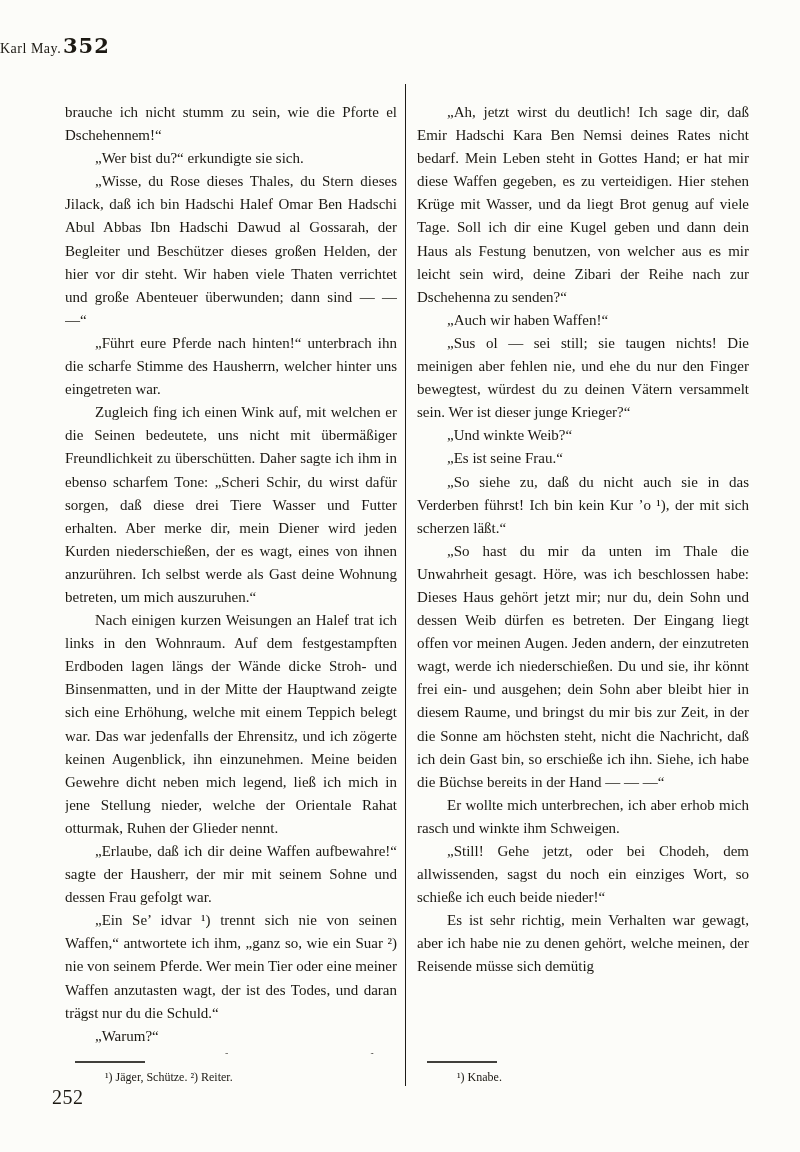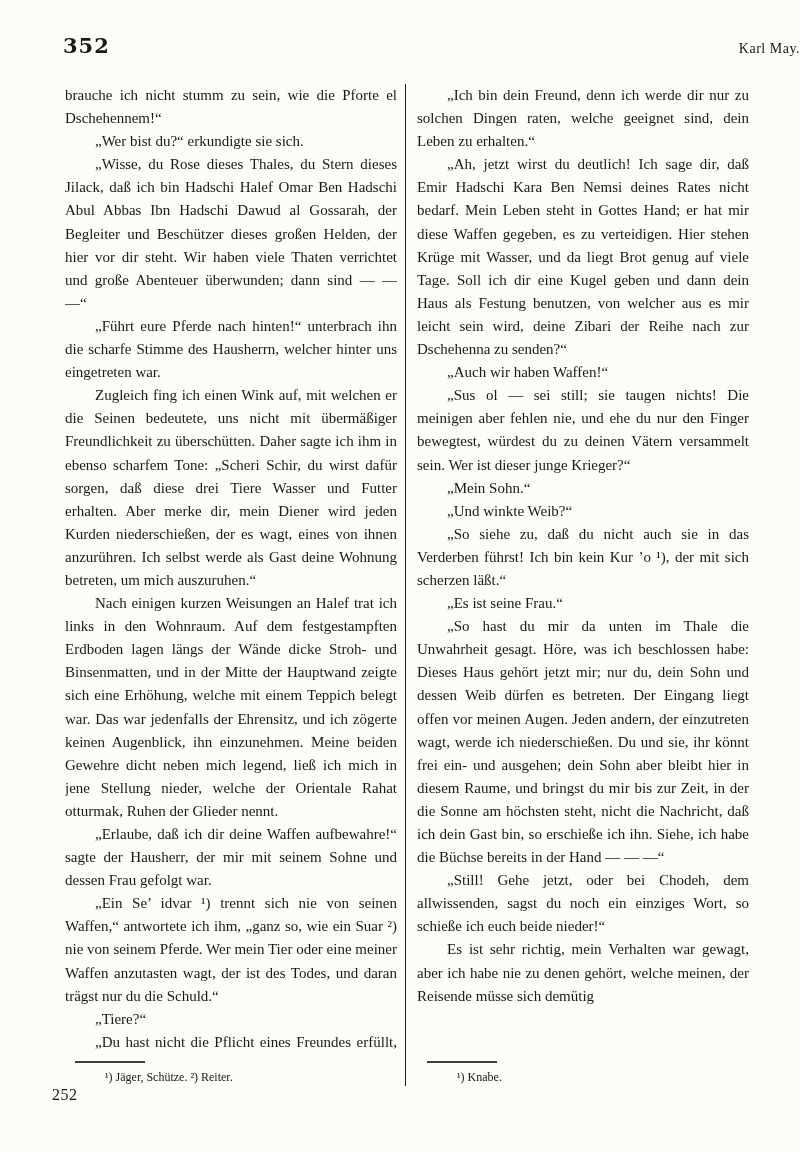--- a/index.html
+++ b/index.html
@@ -12,30 +12,30 @@
   .page { position:relative; width:800px; height:1152px; overflow:hidden; }
 
   
   .pgnum {
     position:absolute; left:63px; top:33px;
     font-size:21px; font-weight:bold; letter-spacing:1px;
     font-family:"DejaVu Serif","Liberation Serif",serif;
   }
   .runtitle {
     position:absolute; left:0; top:41px; width:100%;
-    text-align:right; font-size:14px; letter-spacing:0.5px;
+    text-align:left; font-size:14px; letter-spacing:0.5px;
   }
 
   
   .cols {
     position:absolute; left:65px; top:84px;
     width:684px; height:1002px;
     display:flex;
   }
-  .col { width:332px; display:flex; flex-direction:column; }
+  .col { width:332px; display:flex; flex-direction:column;margin-top:17px; }
   .col .text { flex:1 1 auto; overflow:hidden; }
   .divider {
     width:1px; background:#1d1b18;
     margin-left:8px; margin-right:11px;
   }
 
   p.body {
     font-size:15px; line-height:23.1px;
     text-align:justify; text-indent:30px;
     hyphens:auto; -webkit-hyphens:auto;
@@ -47,21 +47,21 @@
     margin:7px 0 5px 10px; flex:0 0 auto;
   }
   .fn {
     font-size:12px; line-height:18px;
     padding-left:40px; flex:0 0 auto;
   }
 
   
   .catnum {
     position:absolute; left:52px; top:1086px;
-    font-size:16px; letter-spacing:0.5px;
+    font-size:20px; letter-spacing:0.5px;
   }
 </style>
 </head>
 <body>
 
 <div class="page">
 
   <div class="pgnum">352</div>
   <div class="runtitle">Karl May.</div>
 
@@ -70,40 +70,39 @@
     <div class="col">
       <div class="text">
         <p class="body noindent">brauche ich nicht stumm zu sein, wie die Pforte el Dschehennem!“</p>
         <p class="body">„Wer bist du?“ erkundigte sie sich.</p>
         <p class="body">„Wisse, du Rose dieses Thales, du Stern dieses Jilack, daß ich bin Hadschi Halef Omar Ben Hadschi Abul Abbas Ibn Hadschi Dawud al Gossarah, der Begleiter und Beschützer dieses großen Helden, der hier vor dir steht. Wir haben viele Thaten verrichtet und große Abenteuer überwunden; dann sind — — —“</p>
         <p class="body">„Führt eure Pferde nach hinten!“ unterbrach ihn die scharfe Stimme des Hausherrn, welcher hinter uns eingetreten war.</p>
         <p class="body">Zugleich fing ich einen Wink auf, mit welchen er die Seinen bedeutete, uns nicht mit übermäßiger Freundlichkeit zu überschütten. Daher sagte ich ihm in ebenso scharfem Tone: „Scheri Schir, du wirst dafür sorgen, daß diese drei Tiere Wasser und Futter erhalten. Aber merke dir, mein Diener wird jeden Kurden niederschießen, der es wagt, eines von ihnen anzurühren. Ich selbst werde als Gast deine Wohnung betreten, um mich auszuruhen.“</p>
         <p class="body">Nach einigen kurzen Weisungen an Halef trat ich links in den Wohnraum. Auf dem festgestampften Erdboden lagen längs der Wände dicke Stroh- und Binsenmatten, und in der Mitte der Hauptwand zeigte sich eine Erhöhung, welche mit einem Teppich belegt war. Das war jedenfalls der Ehrensitz, und ich zögerte keinen Augenblick, ihn einzunehmen. Meine beiden Gewehre dicht neben mich legend, ließ ich mich in jene Stellung nieder, welche der Orientale Rahat otturmak, Ruhen der Glieder nennt.</p>
         <p class="body">„Erlaube, daß ich dir deine Waffen aufbewahre!“ sagte der Hausherr, der mir mit seinem Sohne und dessen Frau gefolgt war.</p>
         <p class="body">„Ein Se’ idvar ¹) trennt sich nie von seinen Waffen,“ antwortete ich ihm, „ganz so, wie ein Suar ²) nie von seinem Pferde. Wer mein Tier oder eine meiner Waffen anzutasten wagt, der ist des Todes, und daran trägst nur du die Schuld.“</p>
-        <p class="body">„Tiere?“</p>
+        <p class="body">„Warum?“</p>
         <p class="body">„Du hast nicht die Pflicht eines Freundes erfüllt, mich in deinem Hani willkommen zu heißen. Du zwingst mich, dich und deine Zibari als Leute zu betrachten, die mir verdächtig sind.“</p>
       </div>
       <div class="fnsep"></div>
       <p class="fn">¹) Jäger, Schütze.  ²) Reiter.</p>
     </div>
 
     <div class="divider"></div>
 
     <div class="col">
       <div class="text">
-        <p class="body">„Ich bin dein Freund, denn ich werde dir nur zu solchen Dingen raten, welche geeignet sind, dein Leben zu erhalten.“</p>
         <p class="body">„Ah, jetzt wirst du deutlich! Ich sage dir, daß Emir Hadschi Kara Ben Nemsi deines Rates nicht bedarf. Mein Leben steht in Gottes Hand; er hat mir diese Waffen gegeben, es zu verteidigen. Hier stehen Krüge mit Wasser, und da liegt Brot genug auf viele Tage. Soll ich dir eine Kugel geben und dann dein Haus als Festung benutzen, von welcher aus es mir leicht sein wird, deine Zibari der Reihe nach zur Dschehenna zu senden?“</p>
         <p class="body">„Auch wir haben Waffen!“</p>
         <p class="body">„Sus ol — sei still; sie taugen nichts! Die meinigen aber fehlen nie, und ehe du nur den Finger bewegtest, würdest du zu deinen Vätern versammelt sein. Wer ist dieser junge Krieger?“</p>
-        <p class="body">„Mein Sohn.“</p>
         <p class="body">„Und winkte Weib?“</p>
+        <p class="body">„Es ist seine Frau.“</p>
         <p class="body">„So siehe zu, daß du nicht auch sie in das Verderben führst! Ich bin kein Kur ’o ¹), der mit sich scherzen läßt.“</p>
-        <p class="body">„Es ist seine Frau.“</p>
         <p class="body">„So hast du mir da unten im Thale die Unwahrheit gesagt. Höre, was ich beschlossen habe: Dieses Haus gehört jetzt mir; nur du, dein Sohn und dessen Weib dürfen es betreten. Der Eingang liegt offen vor meinen Augen. Jeden andern, der einzutreten wagt, werde ich niederschießen. Du und sie, ihr könnt frei ein- und ausgehen; dein Sohn aber bleibt hier in diesem Raume, und bringst du mir bis zur Zeit, in der die Sonne am höchsten steht, nicht die Nachricht, daß ich dein Gast bin, so erschieße ich ihn. Siehe, ich habe die Büchse bereits in der Hand — — —“</p>
+        <p class="body">Er wollte mich unterbrechen, ich aber erhob mich rasch und winkte ihm Schweigen.</p>
         <p class="body">„Still! Gehe jetzt, oder bei Chodeh, dem allwissenden, sagst du noch ein einziges Wort, so schieße ich euch beide nieder!“</p>
         <p class="body">Es ist sehr richtig, mein Verhalten war gewagt, aber ich habe nie zu denen gehört, welche meinen, der Reisende müsse sich demütig</p>
       </div>
       <div class="fnsep"></div>
       <p class="fn">¹) Knabe.</p>
     </div>
 
   </div>
 
   <div class="catnum">252</div>

